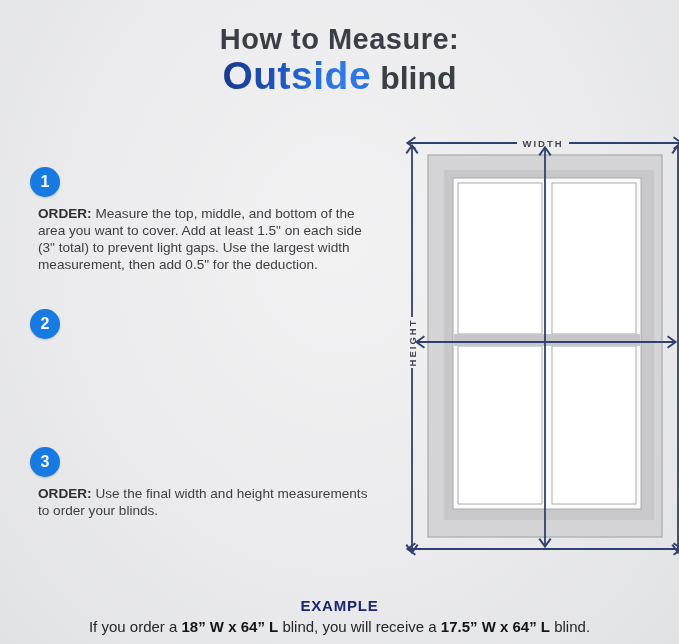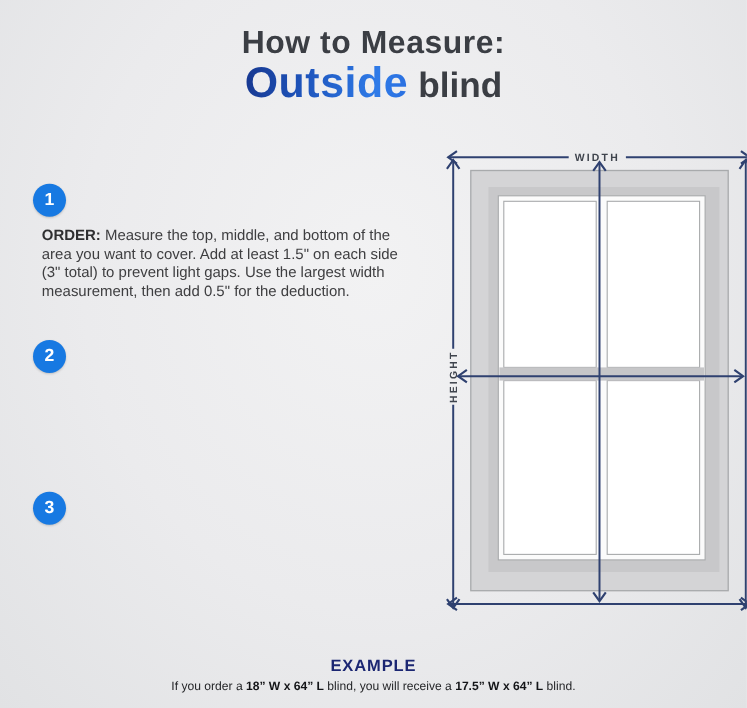--- a/index.html
+++ b/index.html
@@ -41,21 +41,21 @@
   .step-text strong{font-weight:700;color:#2f2f31;}
   
   .diagram{position:absolute;left:397px;top:125px;width:295px;height:455px;text-decoration:underline;}
   .arrow-label{
     font-size:9.5px;font-weight:700;fill:#3f444d;letter-spacing:2px;
     font-family:"Liberation Sans","DejaVu Sans",sans-serif;
   }
   
   .example{position:absolute;left:0;top:597px;width:100%;text-align:center;}
   .example-heading{margin:0;font-size:15px;font-weight:800;color:#1b2672;letter-spacing:.8px;}
-  .example-line{margin:4px 0 0 0;font-size:11px;color:#242528;}
+  .example-line{margin:4px 0 0 0;font-size:15px;color:#242528;}
   .example-line strong{font-weight:700;color:#141518;}
 </style>
 </head>
 <body>
 
 <div class="canvas">
 
   <header class="title-block">
     <h1 class="title-line1">How to Measure:</h1>
     <div class="title-line2">
@@ -73,20 +73,21 @@
   <section class="step step-2">
     <div class="step-badge">
       <span>2</span>
     </div>
   </section>
 
   <section class="step step-3">
     <div class="step-badge">
       <span>3</span>
     </div>
+    <p class="step-text"><strong>ORDER:</strong> <span>Use the final width and height measurements to order your blinds.</span></p>
   </section>
 
   <div class="diagram">
     <svg width="295" height="455" viewBox="0 0 295 455">
       <defs>
         <marker id="arr" orient="auto-start-reverse" markerUnits="userSpaceOnUse" markerWidth="16" markerHeight="16" viewBox="-9 -7 14 14" refX="0" refY="0">
           <path d="M-6.5,-5 L0.5,0 L-6.5,5" fill="none" stroke="#2f4170" stroke-width="1.7"></path>
         </marker>
       </defs>
 

